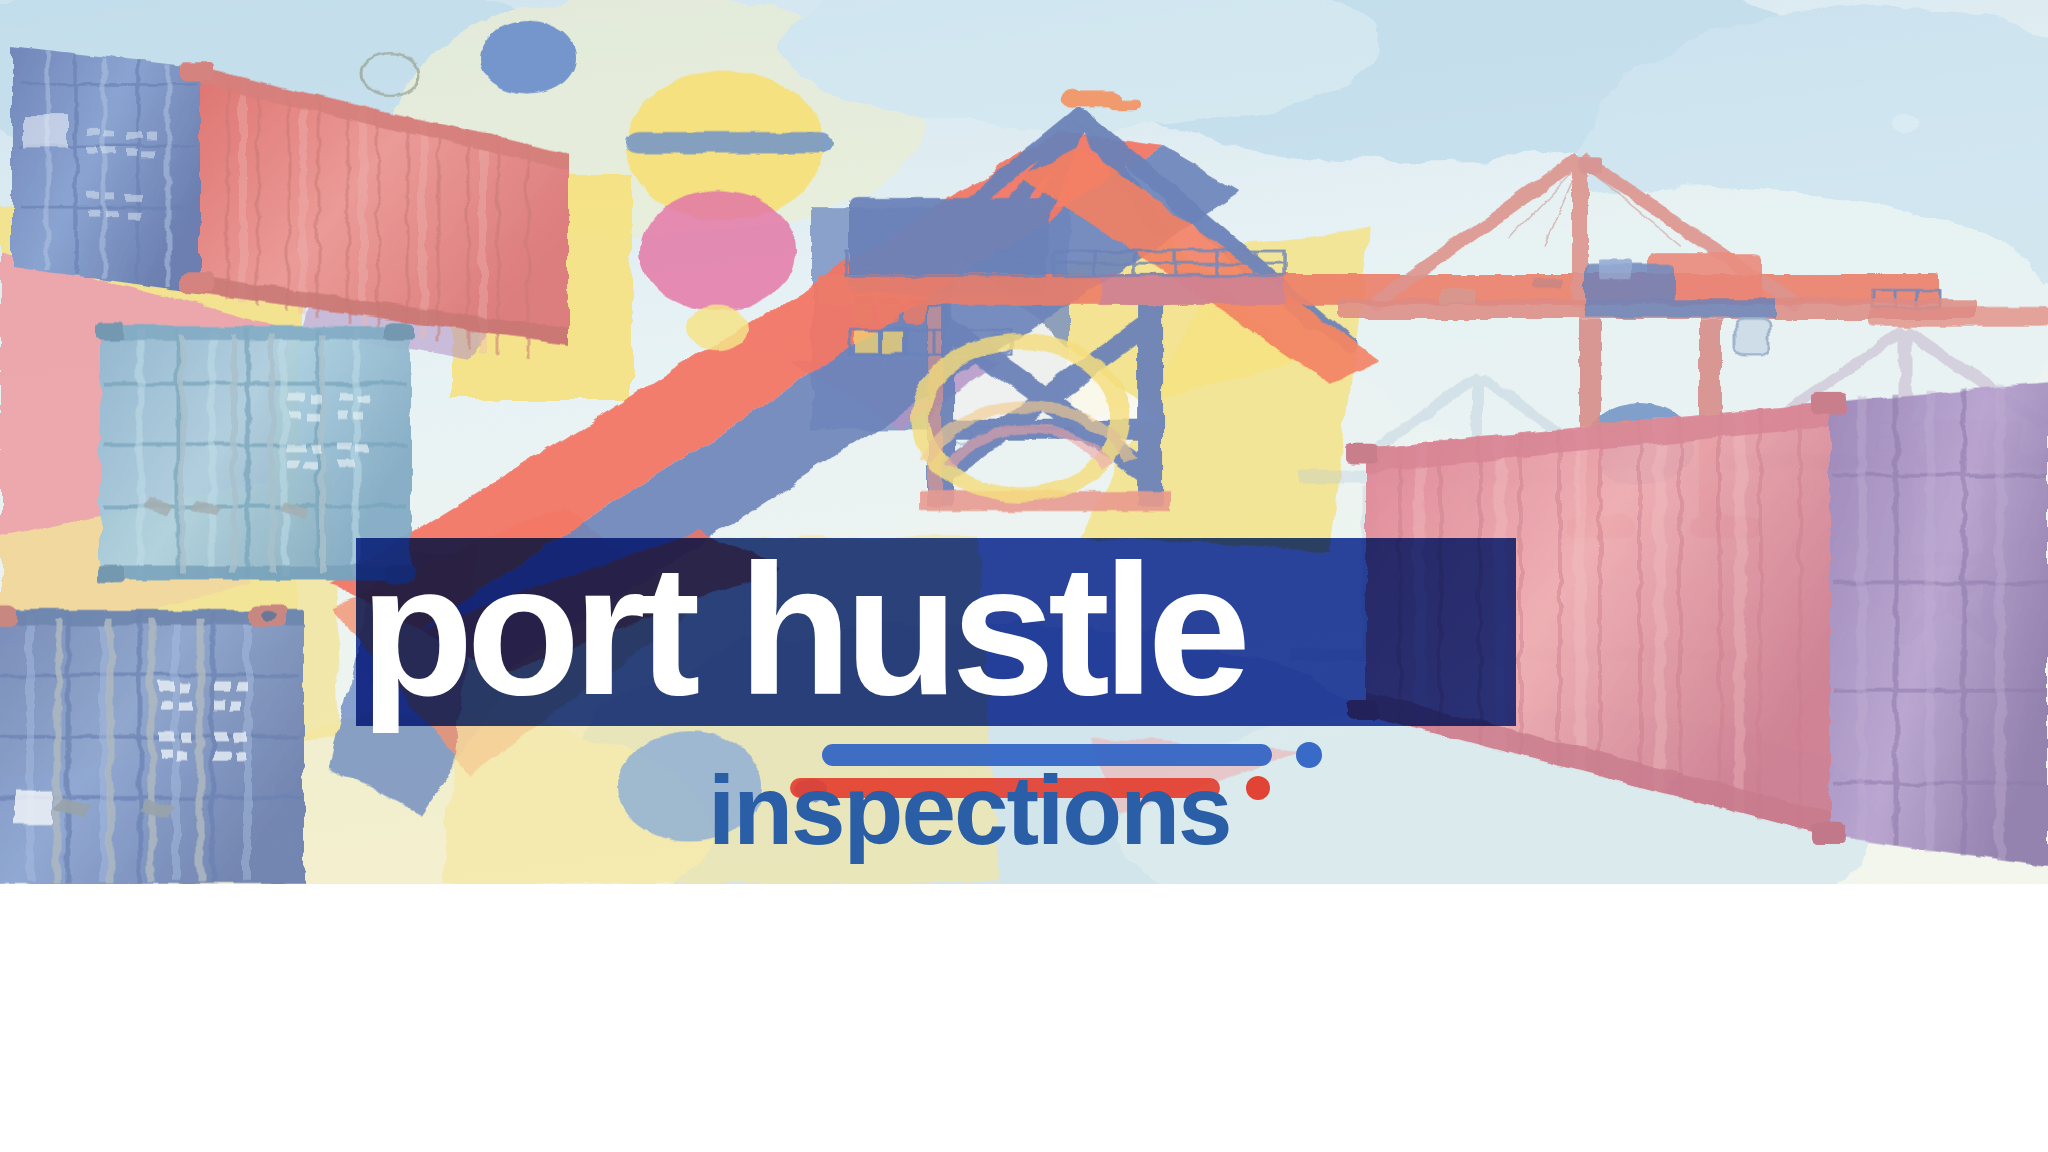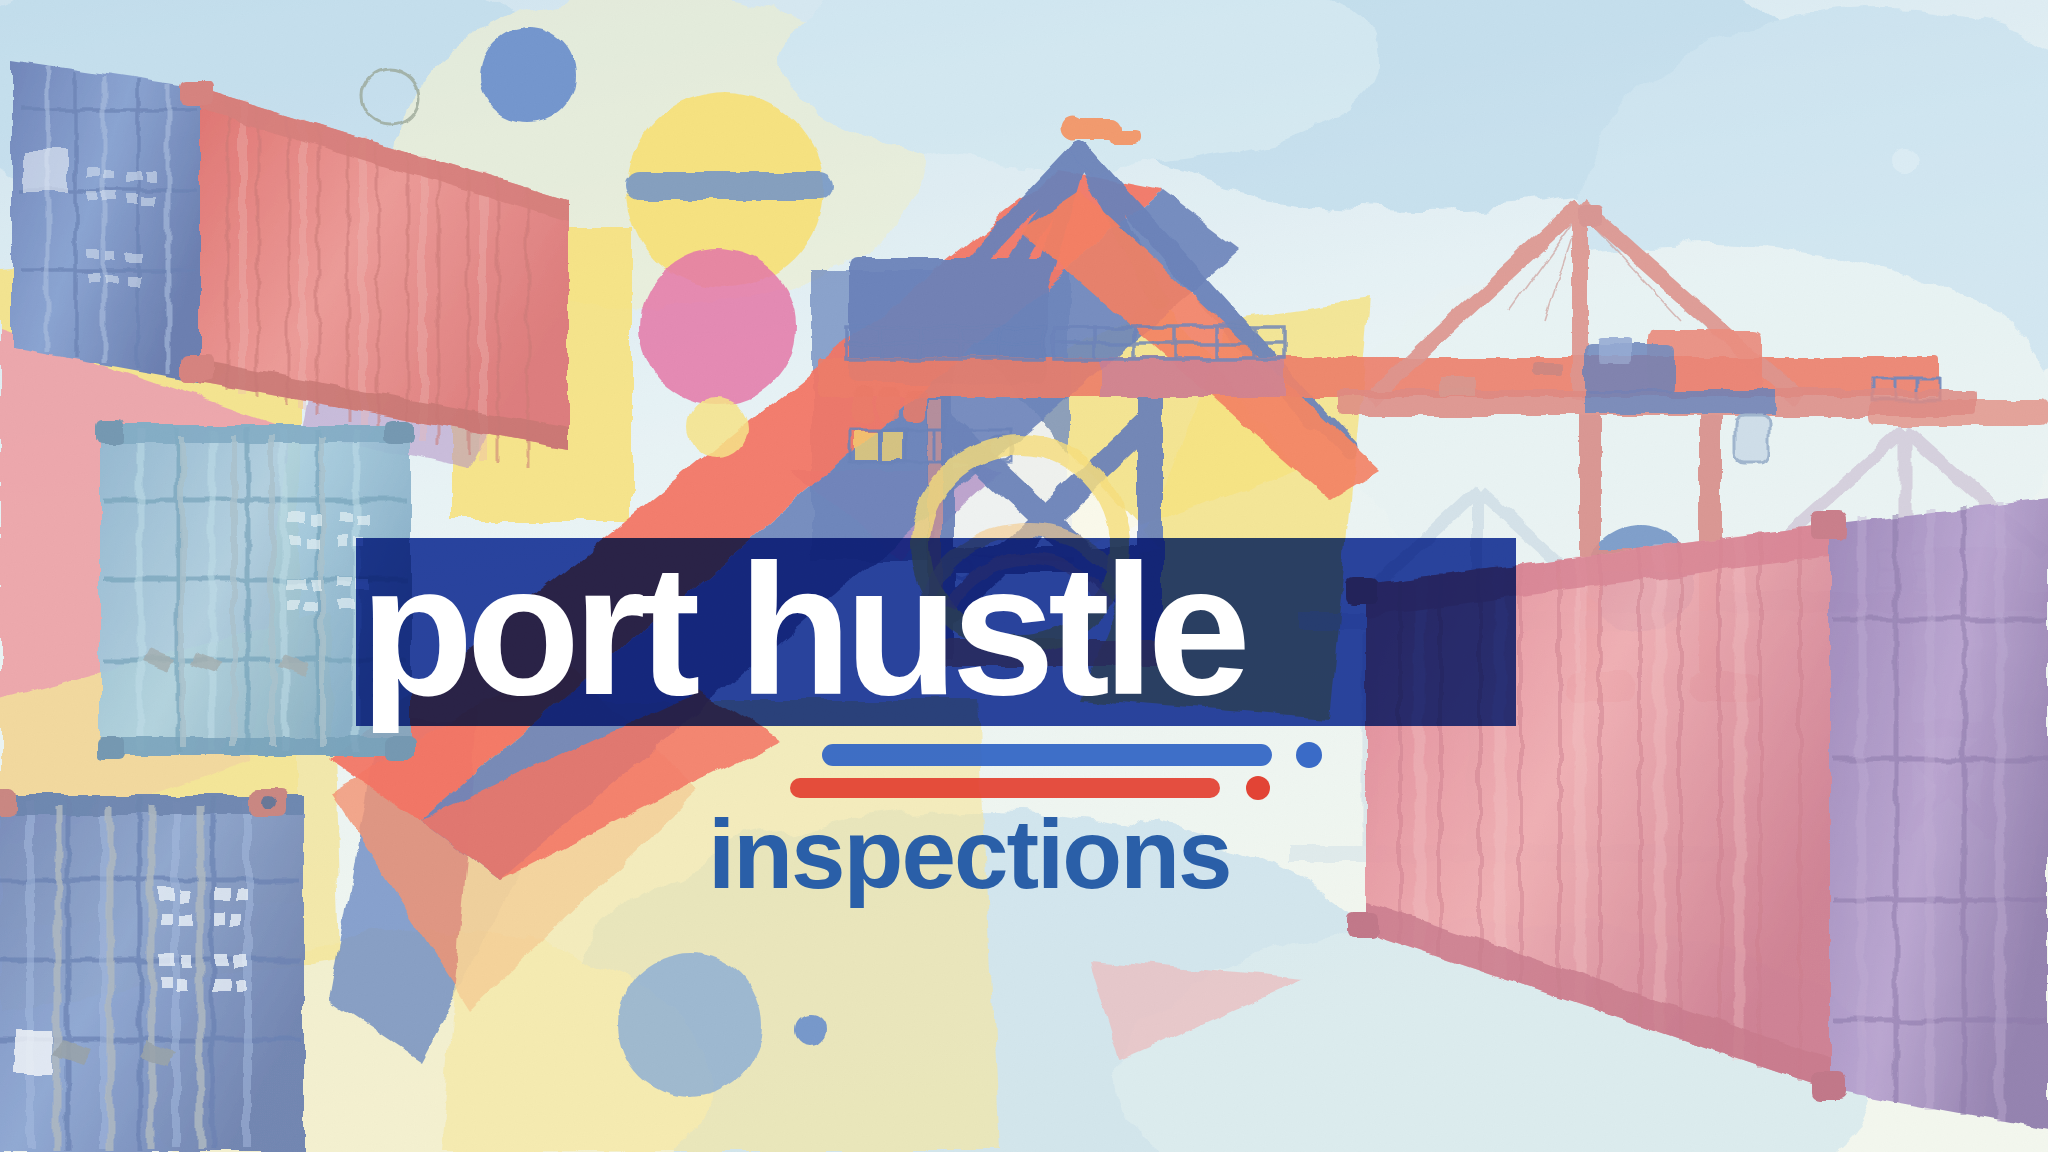--- a/index.html
+++ b/index.html
@@ -1,21 +1,21 @@
 <!DOCTYPE html>
 <html><head>
 <meta charset="utf-8">
 <title>port hustle — inspections</title>
 <style>
   html,body{margin:0;padding:0;background:#fff;}
   body{font-family:"Liberation Sans",sans-serif;}
 
   #banner{
     position:relative;
-    width:2048px;height:1152px;
+    width:2048px;height:884px;
     overflow:hidden;
     background:#dceaf2;
   }
   .layer{position:absolute;inset:0;}
   svg{display:block;width:100%;height:100%;}
 
   
   #title-block{
     position:absolute;
     left:0;top:0;width:2048px;height:1152px;
@@ -36,21 +36,21 @@
     font-family:"Liberation Sans",sans-serif;
     font-weight:700;
     font-size:186px;
     line-height:188px;
     letter-spacing:-7px;
     color:#ffffff;
     white-space:nowrap;
   }
   #subtitle{
     position:absolute;
-    left:708px; top:802px;
+    left:708px; top:758px;
     font-family:"Liberation Sans",sans-serif;
     font-weight:700;
     font-size:98px;
     line-height:104px;
     letter-spacing:-2px;
     color:#2a5fa8;
     white-space:nowrap;
   }
 
   

